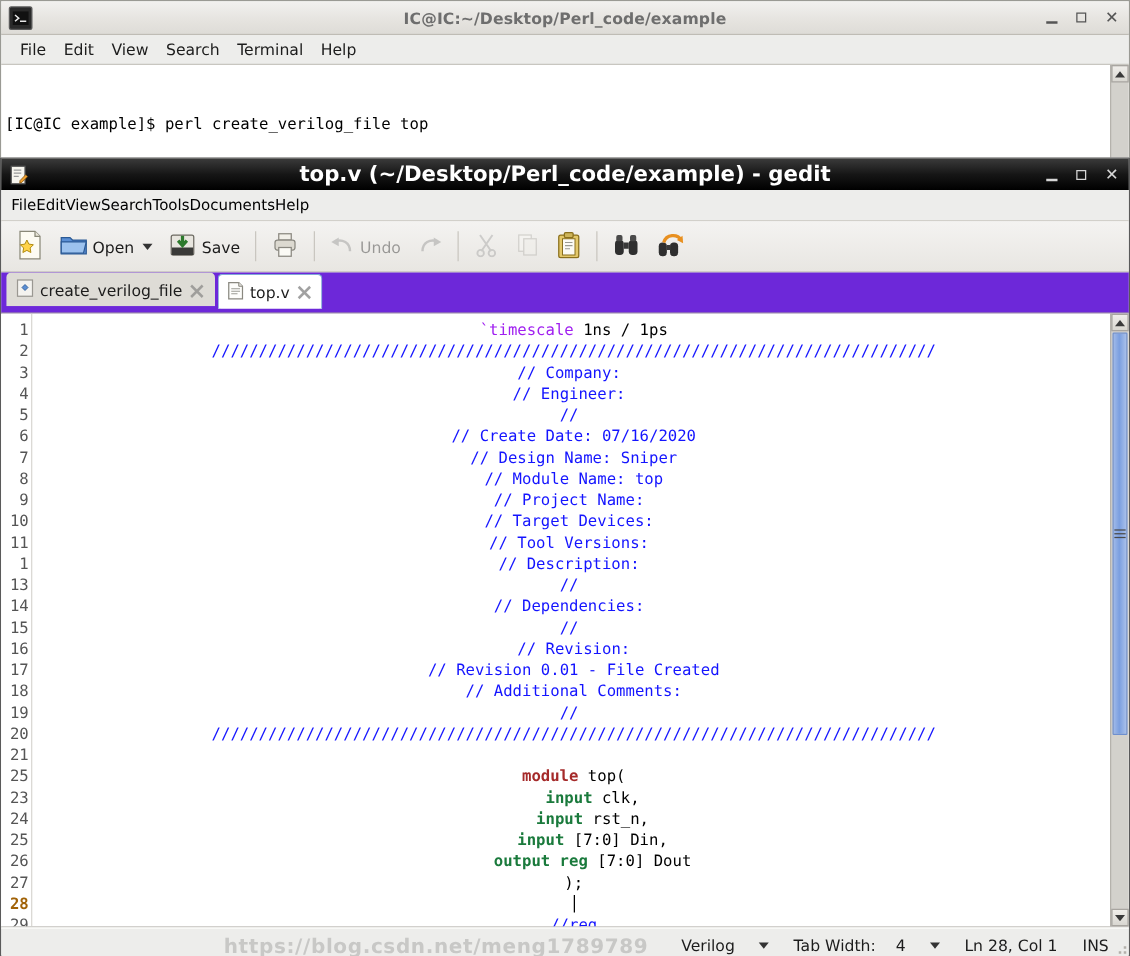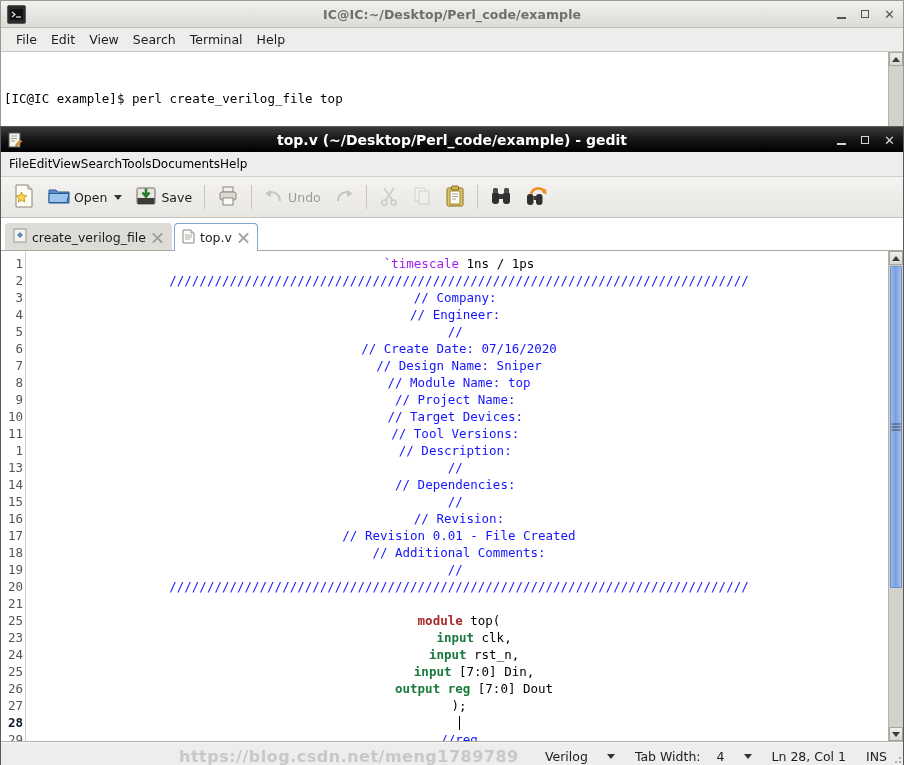--- a/index.html
+++ b/index.html
@@ -114,21 +114,21 @@
     border:1px solid #5a5a5a;
     box-sizing:border-box;
   }
   .ged-titlebar{
     position:relative;height:25px;
     background:linear-gradient(to bottom,#3a3a3a 0%,#161616 50%,#000000 100%);
     display:flex;align-items:center;
   }
   .ged-title{
     position:absolute;left:0;right:0;text-align:center;
-    font-size:14px;font-weight:bold;color:#ffffff;
+    font-size:17px;font-weight:bold;color:#ffffff;
   }
   .ged-icon{
     width:18px;height:18px;margin-left:5px;flex:none;z-index:2;
     display:flex;align-items:center;justify-content:center;
   }
 
   .ged-menubar{
     height:24px;display:flex;align-items:center;
     background:#ededeb;padding-left:8px;
     border-bottom:1px solid #d2d0ca;
@@ -146,23 +146,23 @@
     font-size:12.5px;color:#1c1c1c;
   }
   .tb-btn.disabled{opacity:.4;}
   .tb-sep{width:1px;height:24px;background:#c9c6c0;margin:0 5px;}
   .chev{
     width:0;height:0;border-left:4px solid transparent;border-right:4px solid transparent;
     border-top:5px solid #333;margin-left:3px;
   }
 
   .tabbar{
-    height:33px;background:#ffffff;
+    height:33px;background:#6d28d9;
     border-bottom:1px solid #a9a6a0;
-    display:flex;align-items:flex-end;padding-left:4px;
+    display:flex;padding-left:4px;
     box-sizing:border-box;
   }
   .tab{
     height:27px;display:flex;align-items:center;gap:5px;
     padding:0 7px;margin-right:2px;cursor:default;
     font-size:12.5px;color:#1c1c1c;
     border:1px solid transparent;border-bottom:none;
     border-radius:4px 4px 0 0;
     box-sizing:border-box;
   }
@@ -190,21 +190,21 @@
   .gutter{
     width:25px;flex:none;background:#ffffff;
     border-right:1px solid #cfcdc8;
     font-family:"DejaVu Sans Mono","Liberation Mono",monospace;
     font-size:12.5px;line-height:17px;
     color:#555555;text-align:right;
     padding:4px 2px 0 0;box-sizing:border-box;
     overflow:hidden;
   }
   .gutter div{white-space:pre;}
-  .gutter div.cur{color:#0f172a;font-weight:bold;}
+  .gutter div.cur{color:#a16207;font-weight:bold;}
   .code{
     flex:1;overflow:hidden;position:relative;
     font-family:"DejaVu Sans Mono","Liberation Mono",monospace;
     font-size:12.5px;line-height:17px;
     padding:4px 0 0 4px;box-sizing:border-box;
     white-space:pre;background:#ffffff;
   }
   .code div{white-space:pre;height:17px;text-align:center;}
   .cm{color:#1414ff;}
   .dir{color:#a020f0;}

